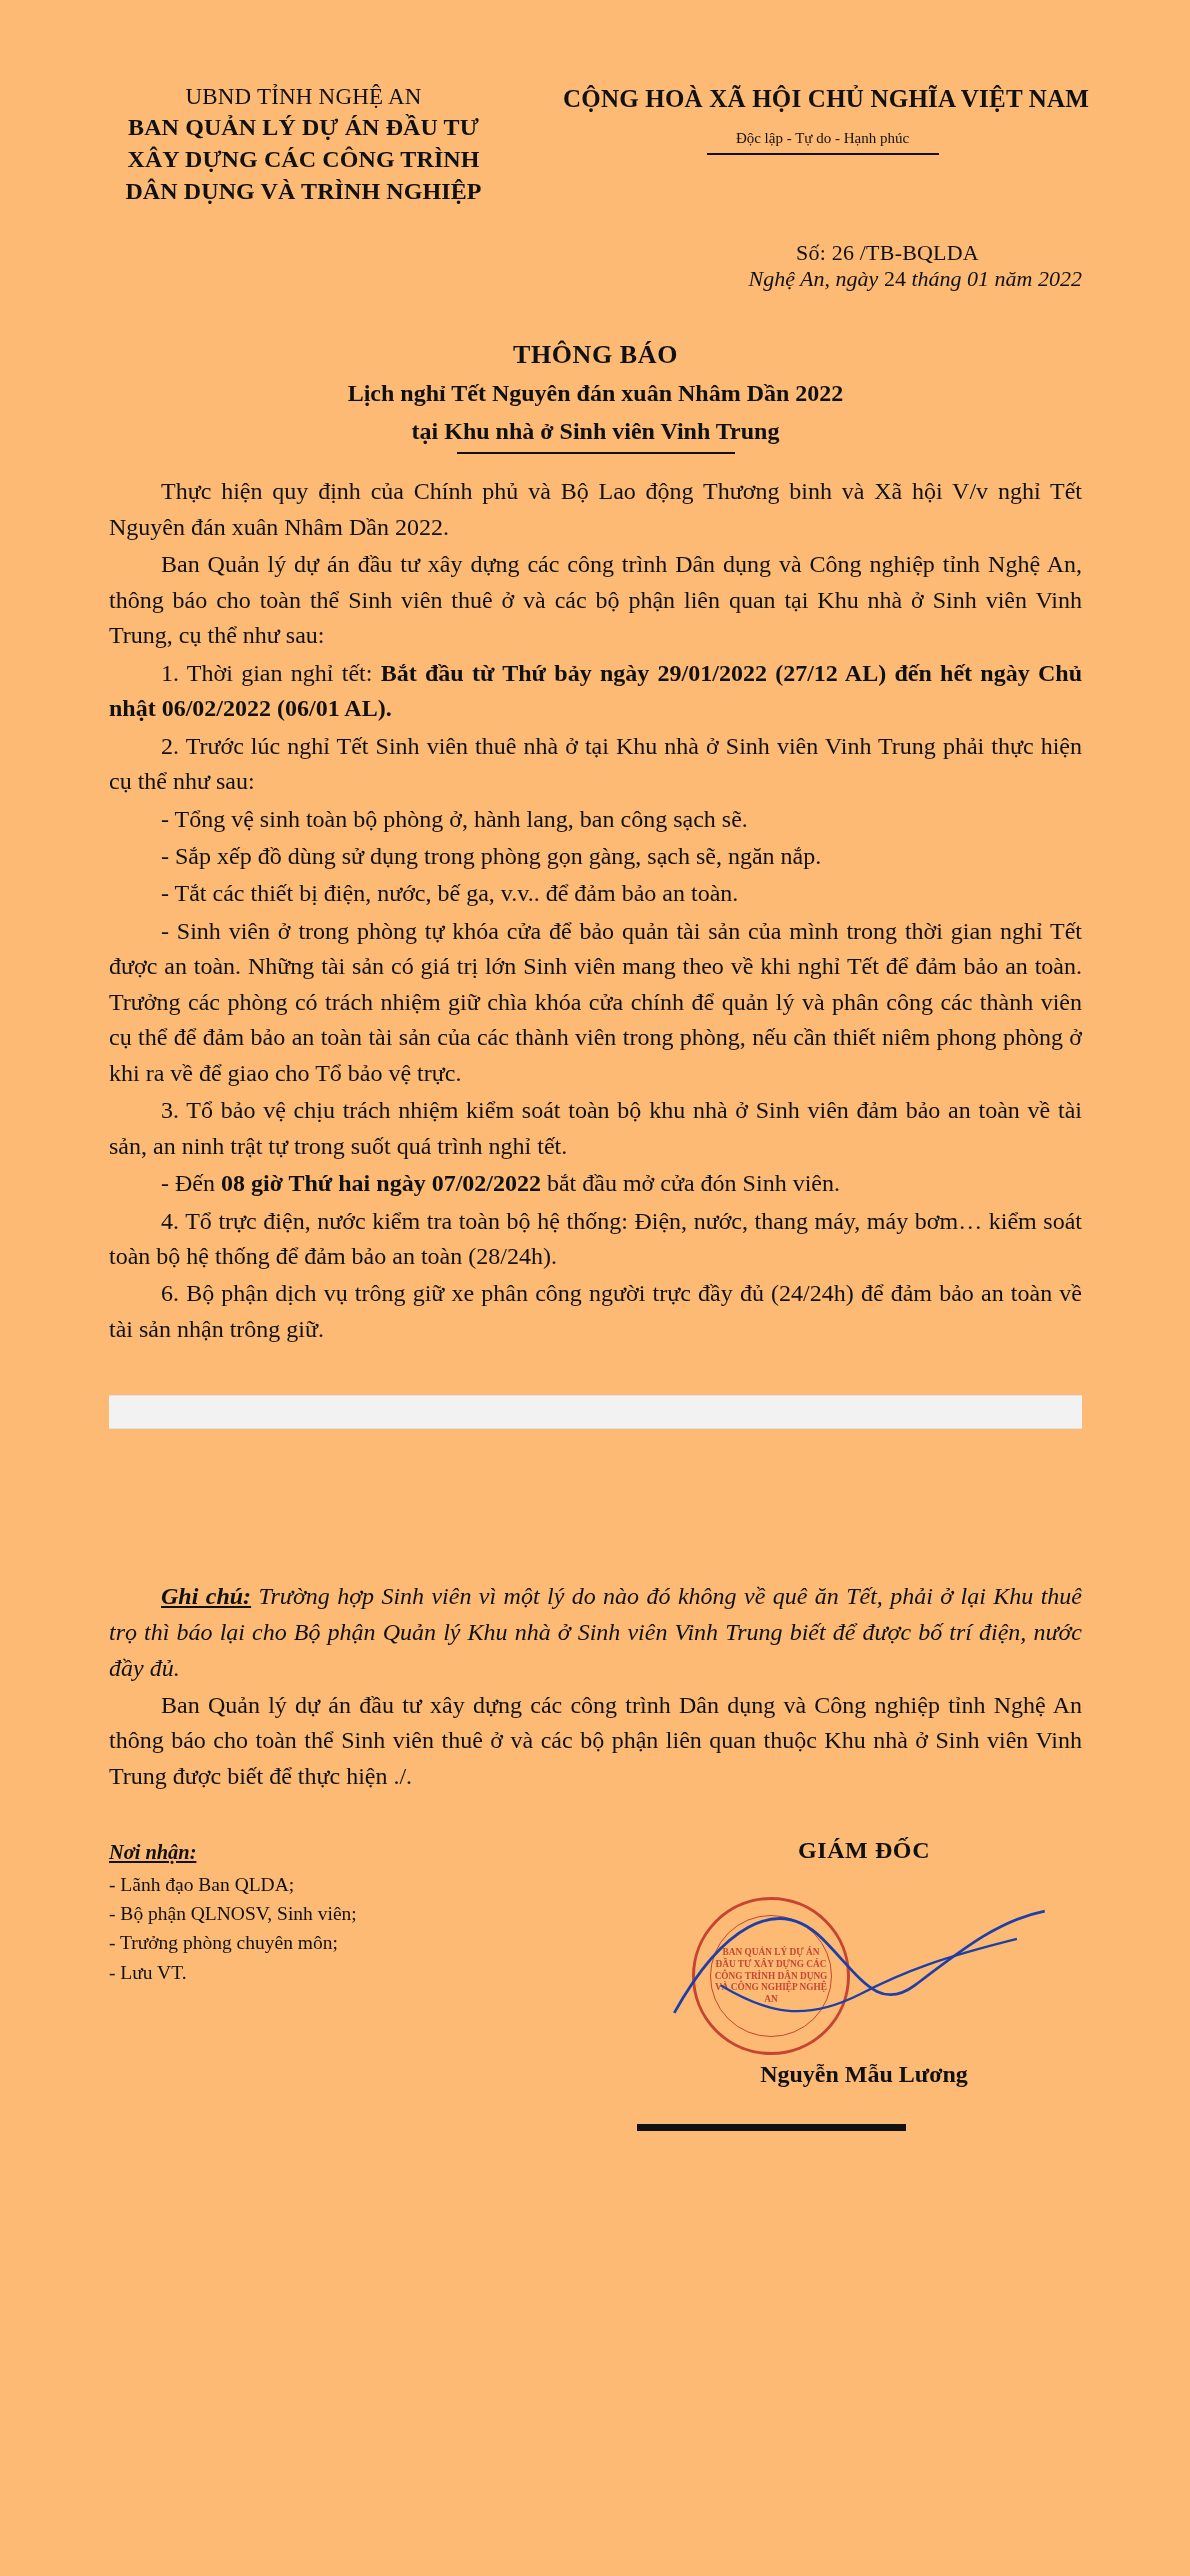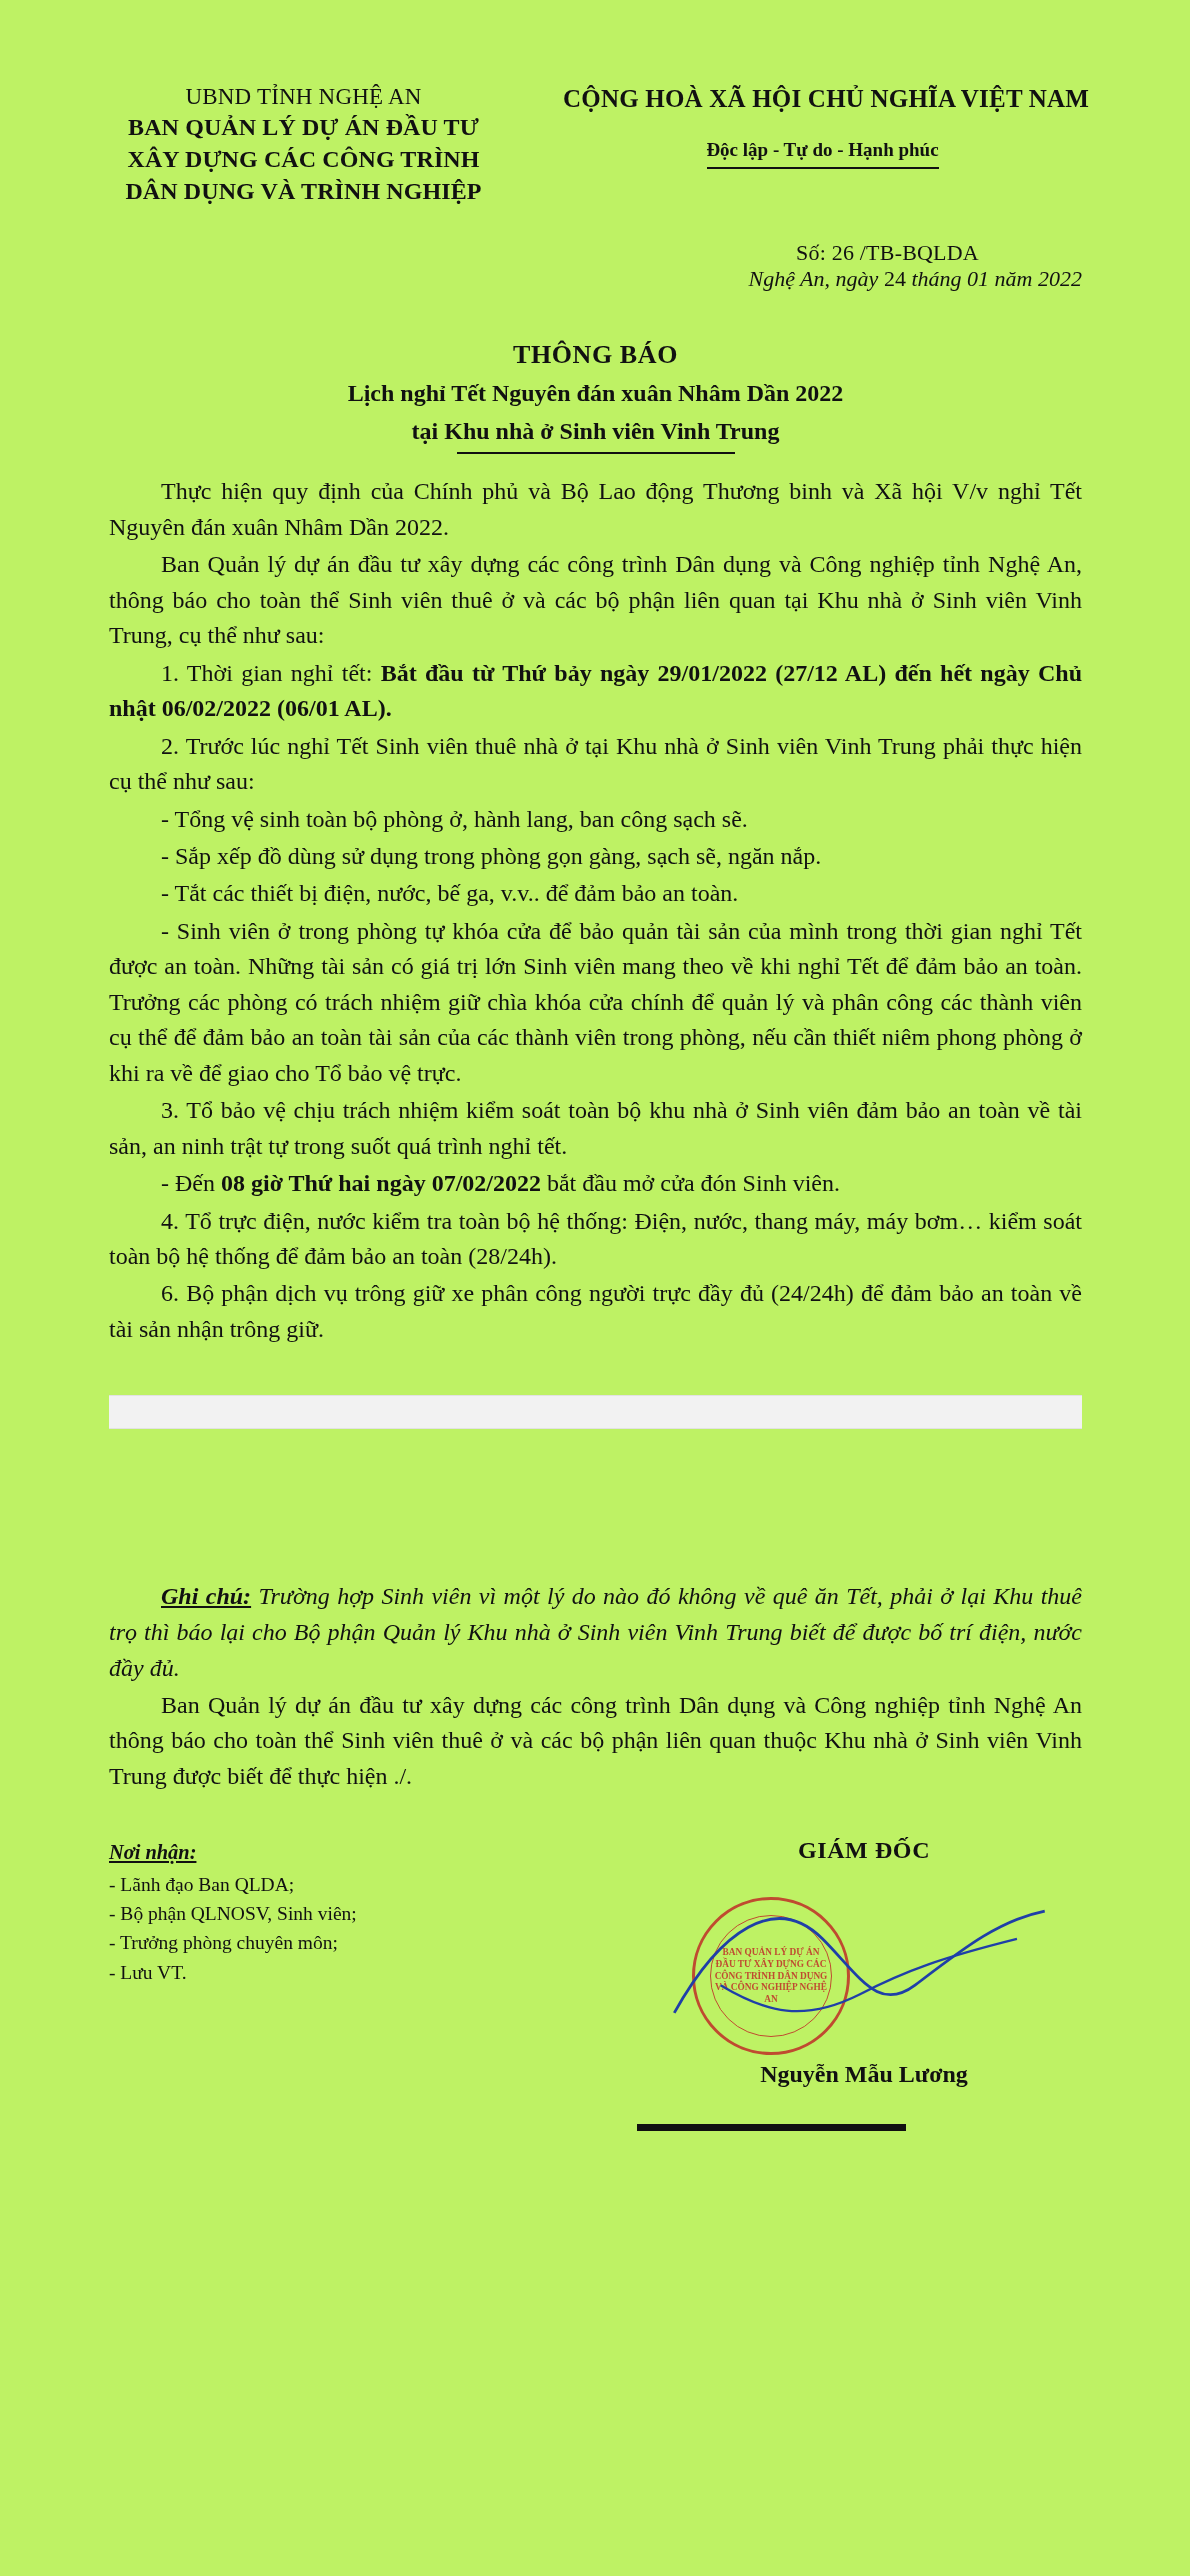--- a/index.html
+++ b/index.html
@@ -11,21 +11,21 @@
     width: 1191px;
     min-height: 2576px;
     font-family: "Liberation Serif", serif;
     color: #111111;
     position: relative;
   }
   .page {
     width: 1191px;
     min-height: 2576px;
     position: relative;
-    background: #bef264;
+    background: #fdba74;
     padding: 0;
     box-sizing: border-box;
   }
   .sheet {
     padding: 82px 109px 0 109px;
     box-sizing: border-box;
   }
 
   
   .header {
@@ -53,23 +53,23 @@
     text-align: center;
     line-height: 1.38;
   }
   .header-right .r1 {
     font-size: 25px;
     font-weight: bold;
     letter-spacing: 0.2px;
     white-space: nowrap;
   }
   .header-right .r2 {
-    font-size: 19px;
-    font-weight: bold;
-    margin-top: 20px;
+    font-size: 15px;
+    font-weight: normal;
+    margin-top: 11px;
   }
   .rule-short {
     width: 232px;
     height: 1.9px;
     background: #111;
     margin: 4.6px auto 0 auto;
   }
 
   
   .numline {

